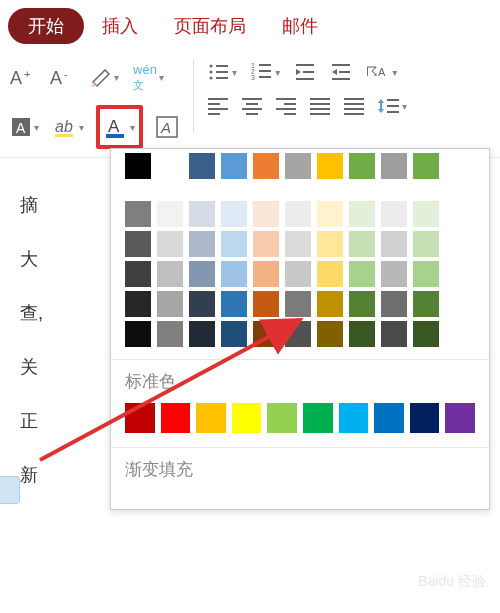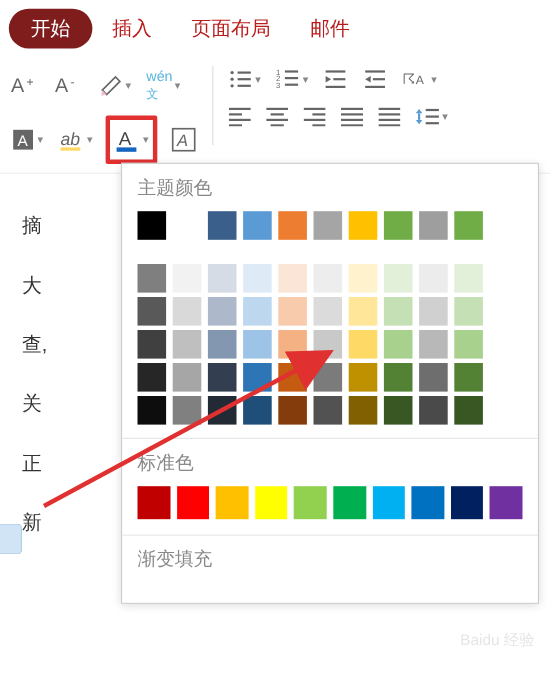--- a/index.html
+++ b/index.html
@@ -207,21 +207,20 @@
   <div>大</div>
   <div>查,</div>
   <div>关</div>
   <div>正</div>
   <div>新</div>
 </div>
 
 <div class="page-tab"></div>
 
 <div class="color-popup">
-  <div class="section-title">主题颜色</div>
   <div class="swatch-grid" id="theme-row">
       <div class="swatch" style="background: rgb(0, 0, 0);"></div>
       <div class="swatch" style="background: rgb(255, 255, 255);"></div>
       <div class="swatch" style="background: rgb(58, 95, 138);"></div>
       <div class="swatch" style="background: rgb(90, 155, 213);"></div>
       <div class="swatch" style="background: rgb(237, 125, 49);"></div>
       <div class="swatch" style="background: rgb(165, 165, 165);"></div>
       <div class="swatch" style="background: rgb(255, 192, 0);"></div>
       <div class="swatch" style="background: rgb(112, 173, 71);"></div>
       <div class="swatch" style="background: rgb(158, 158, 158);"></div>

